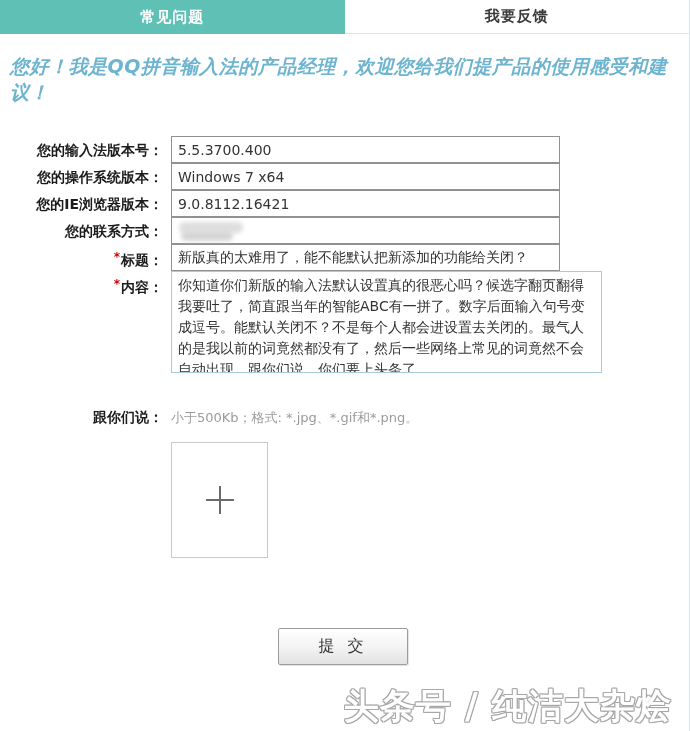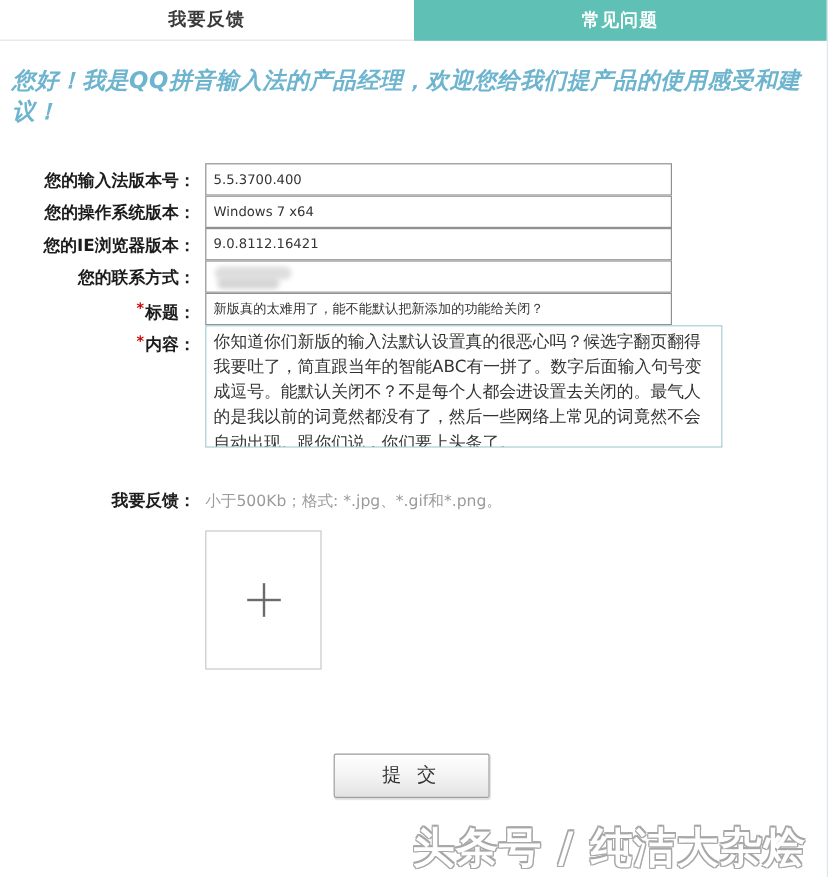--- a/index.html
+++ b/index.html
@@ -56,21 +56,21 @@
     vertical-align: 4px;
     margin-right: 1px;
     font-weight: bold;
   }
   .ctrl-cell { margin-left: 8px; position: relative; }
   input.text-input {
     width: 389px;
     height: 27px;
     border: 1px solid #919191;
     background: #ffffff;
-    font-size: 11px;
+    font-size: 14px;
     color: #333333;
     padding: 0 6px;
     font-family: "DejaVu Sans", "Liberation Sans", sans-serif;
     outline: none;
     display: block;
   }
   
   .redact-blob {
     position: absolute;
     left: 8px; top: 5px;
@@ -155,22 +155,22 @@
       -1px  0   0 #a8a8a8, 1px  0   0 #a8a8a8;
     pointer-events: none;
   }
 </style>
 </head>
 <body>
 
 <div class="page">
 
   <div class="tabbar">
+    <div class="tab active">常见问题</div>
     <div class="tab inactive">我要反馈</div>
-    <div class="tab active">常见问题</div>
   </div>
 
   <div class="greeting">您好！我是QQ拼音输入法的产品经理，欢迎您给我们提产品的使用感受和建议！</div>
 
   <div class="form">
 
     <div class="row">
       <div class="label-cell">您的输入法版本号：</div>
       <div class="ctrl-cell">
         <input class="text-input" type="text" value="5.5.3700.400" style="">
@@ -208,21 +208,21 @@
     </div>
 
     <div class="row row-content">
       <div class="label-cell"><span class="req">*</span><span>内容：</span></div>
       <div class="ctrl-cell">
         <textarea class="content-area" style="">你知道你们新版的输入法默认设置真的很恶心吗？候选字翻页翻得我要吐了，简直跟当年的智能ABC有一拼了。数字后面输入句号变成逗号。能默认关闭不？不是每个人都会进设置去关闭的。最气人的是我以前的词竟然都没有了，然后一些网络上常见的词竟然不会自动出现。跟你们说，你们要上头条了。</textarea>
       </div>
     </div>
 
     <div class="row" style="margin-bottom:0;">
-      <div class="label-cell">我要反馈：</div>
+      <div class="label-cell">跟你们说：</div>
       <div class="ctrl-cell">
         <div class="upload-hint">小于500Kb；格式: *.jpg、*.gif和*.png。</div>
       </div>
     </div>
 
     <div class="upload-box">
       <div class="plus-icon">
         <div class="h"></div>
           <div class="v"></div>
       </div>

